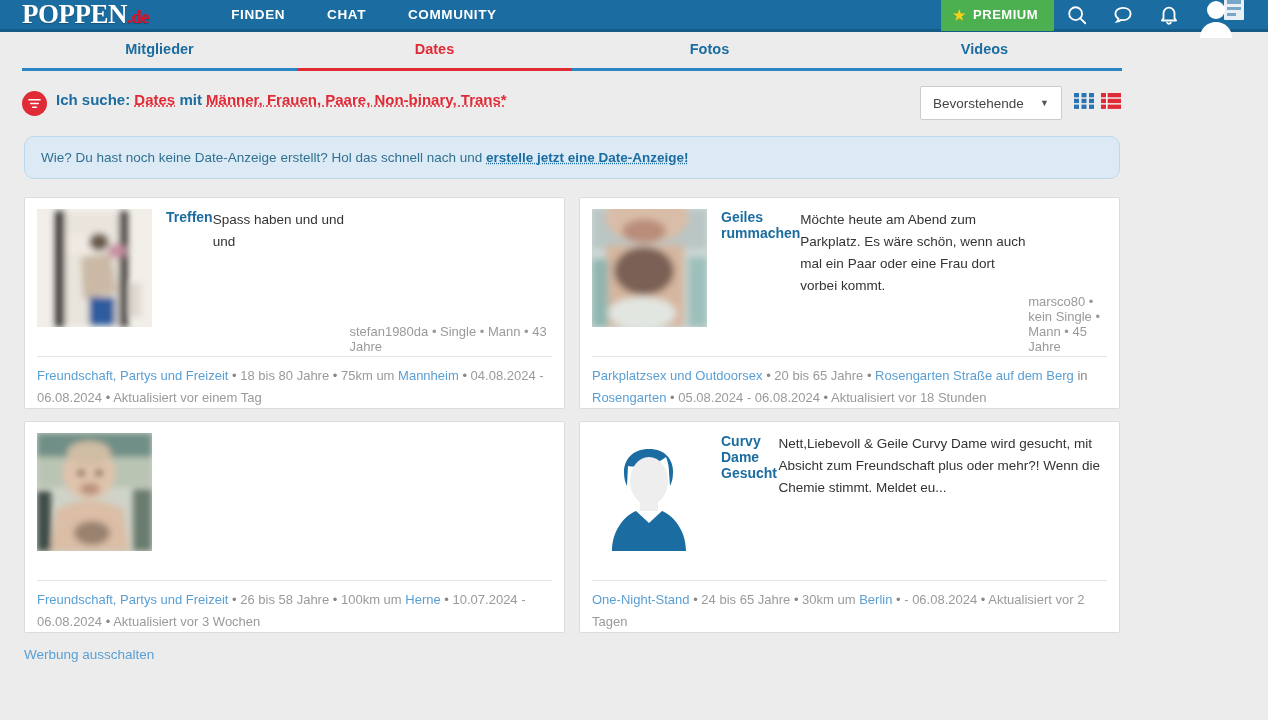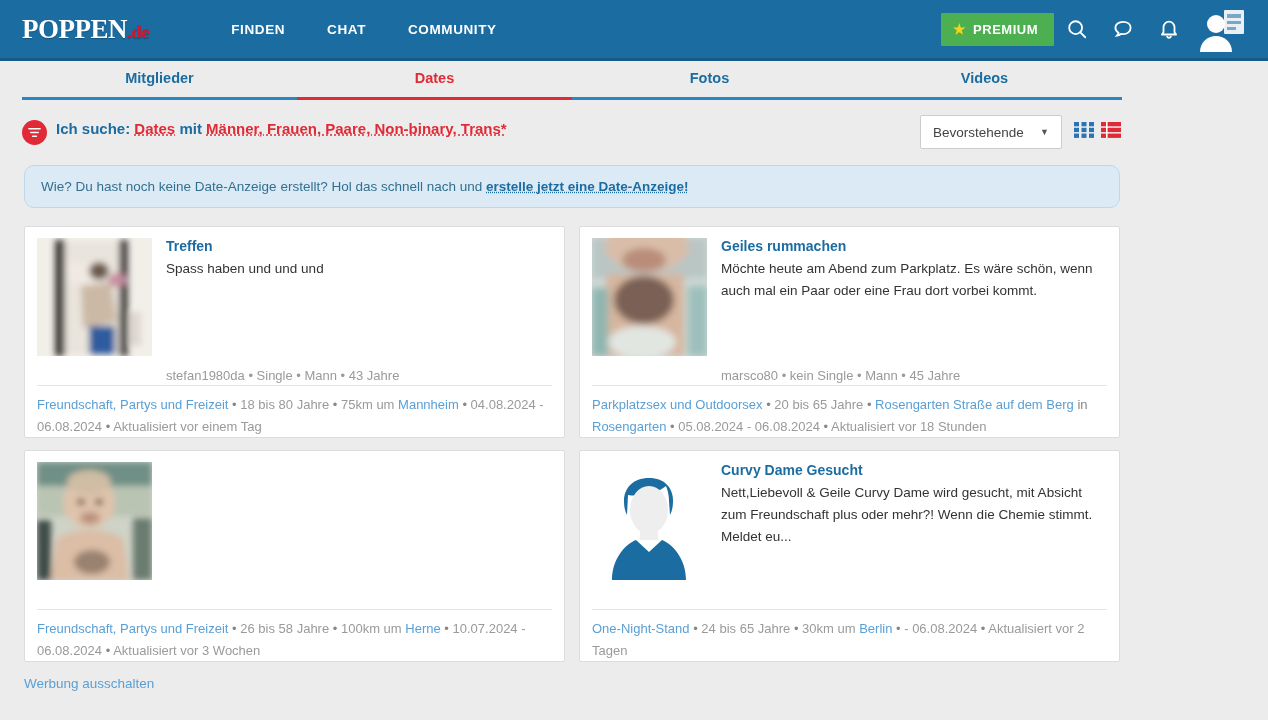--- a/index.html
+++ b/index.html
@@ -8,21 +8,21 @@
     margin: 0; padding: 0;
     width: 1268px; height: 720px;
     overflow: hidden;
     background: #ececec;
     font-family: "Liberation Sans", sans-serif;
   }
 
   
   .header {
     position: relative;
-    height: 61px;
+    height: 32px;
     background: #1b6ca0;
     border-bottom: 3px solid #165a86;
     display: flex;
     align-items: center;
   }
   .logo {
     margin-left: 22px;
     font-family: "Liberation Serif", serif;
     font-weight: bold;
     font-size: 27px;
@@ -200,21 +200,21 @@
     cursor: pointer;
   }
   .card-top { display: flex; gap: 14px; flex: 1; min-height: 0; }
   .thumb {
     width: 115px; height: 118px;
     flex-shrink: 0;
     overflow: hidden;
     background: #e9e9e9;
   }
   .thumb canvas, .thumb svg { display: block; width: 115px; height: 118px; }
-  .card-body { flex: 1; min-width: 0; display: flex; flex-direction: column; }
+  .card-body { flex: 1; min-width: 0; display: flex; }
   .card-title {
     color: #1b6ca0;
     font-size: 14px;
     font-weight: bold;
     margin-bottom: 4px;
     text-decoration: none;
   }
   .card-desc {
     font-size: 13.5px;
     color: #333;

